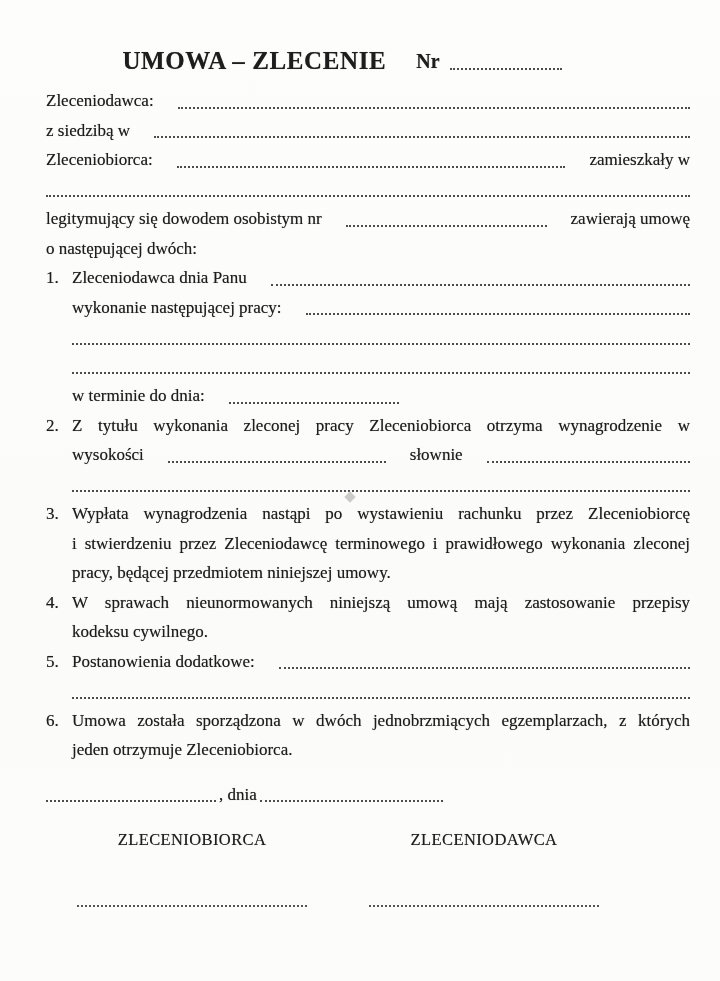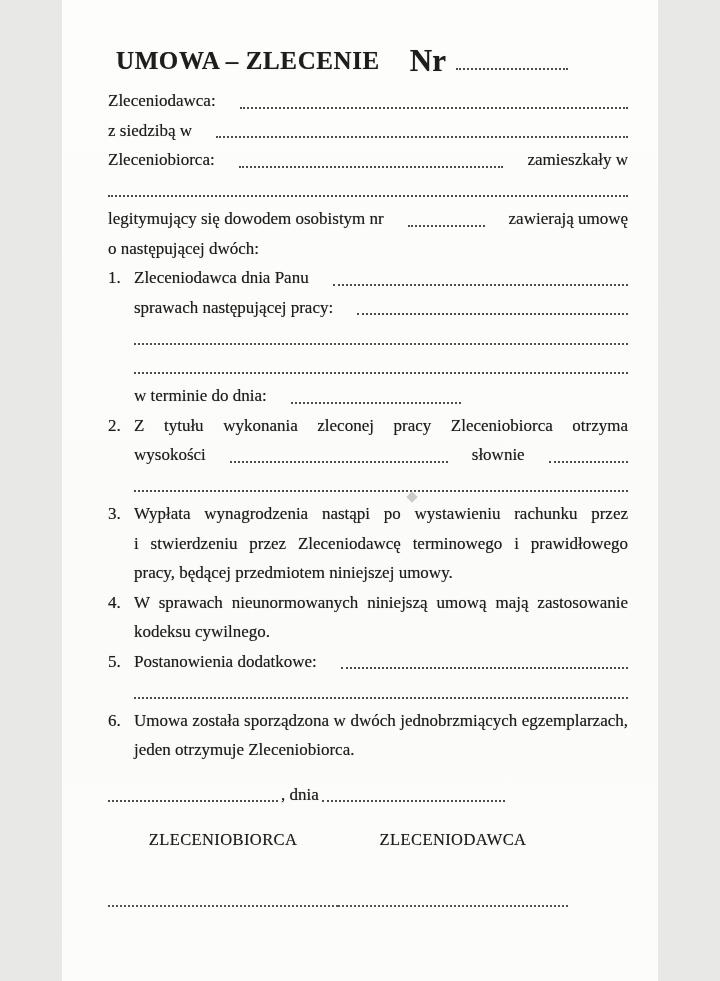--- a/index.html
+++ b/index.html
@@ -1,18 +1,18 @@
 <!DOCTYPE html>
 <html><head>
 <meta charset="utf-8">
 <style>
   html,body { margin:0; padding:0; background:#e8e8e6; }
   .page {
     position: relative;
-    width: 596px;
+    width: 720px;
     height: 981px;
     margin: 0 auto;
     background: linear-gradient(180deg, #fdfdfc 0%, #fbfbf9 60%, #fcfcfa 100%);
     box-sizing: border-box;
     padding: 46px 30px 0 46px;
     font-family: "Liberation Serif", serif;
     font-size: 17px;
     color: #1d1d1d;
     text-shadow: 0 0 0.7px rgba(25,25,25,0.55);
     overflow: hidden;
@@ -26,21 +26,21 @@
     transform: translateX(-26px);
   }
   .title-main {
     font-size: 25px;
     font-weight: bold;
     letter-spacing: 0.6px;
     line-height: 30px;
     white-space: nowrap;
   }
   .title-nr {
-    font-size: 31px;
+    font-size: 20px;
     font-weight: bold;
     margin-left: 30px;
     line-height: 30px;
   }
   
   .row { display: flex; gap: 24px; height: 29.5px; }
   .row .lbl { line-height: 29.5px; white-space: nowrap; }
   .dots {
     border-bottom: 2px dotted #4c4c4c;
     align-self: flex-end;
@@ -119,21 +119,21 @@
   </div>
 
   <div class="clause">
     <div class="clause-num">1.</div>
     <div class="clause-body">
       <div class="row">
         <span class="lbl">Zleceniodawca dnia Panu</span>
         <span class="dots grow"></span>
       </div>
       <div class="row">
-        <span class="lbl">sprawach następującej pracy:</span>
+        <span class="lbl">wykonanie następującej pracy:</span>
         <span class="dots grow"></span>
       </div>
       <div class="row">
         <span class="dots grow"></span>
       </div>
       <div class="row">
         <span class="dots grow"></span>
       </div>
       <div class="row">
         <span class="lbl">w terminie do dnia:</span>

